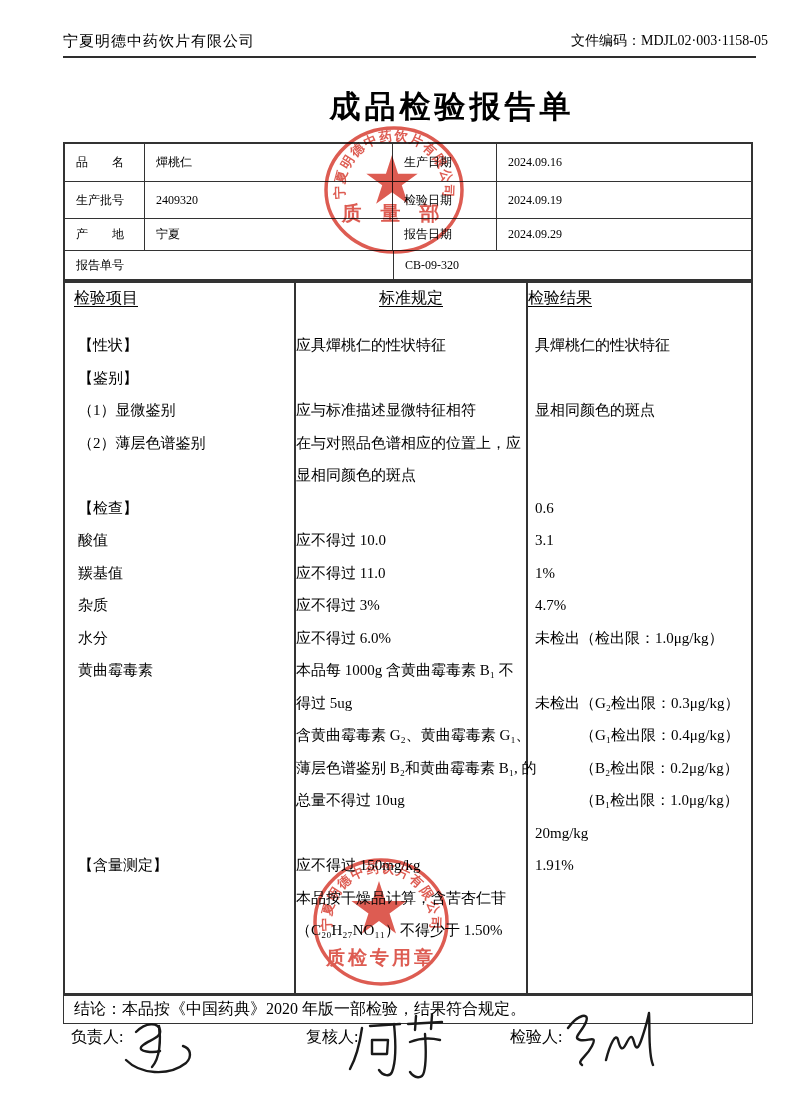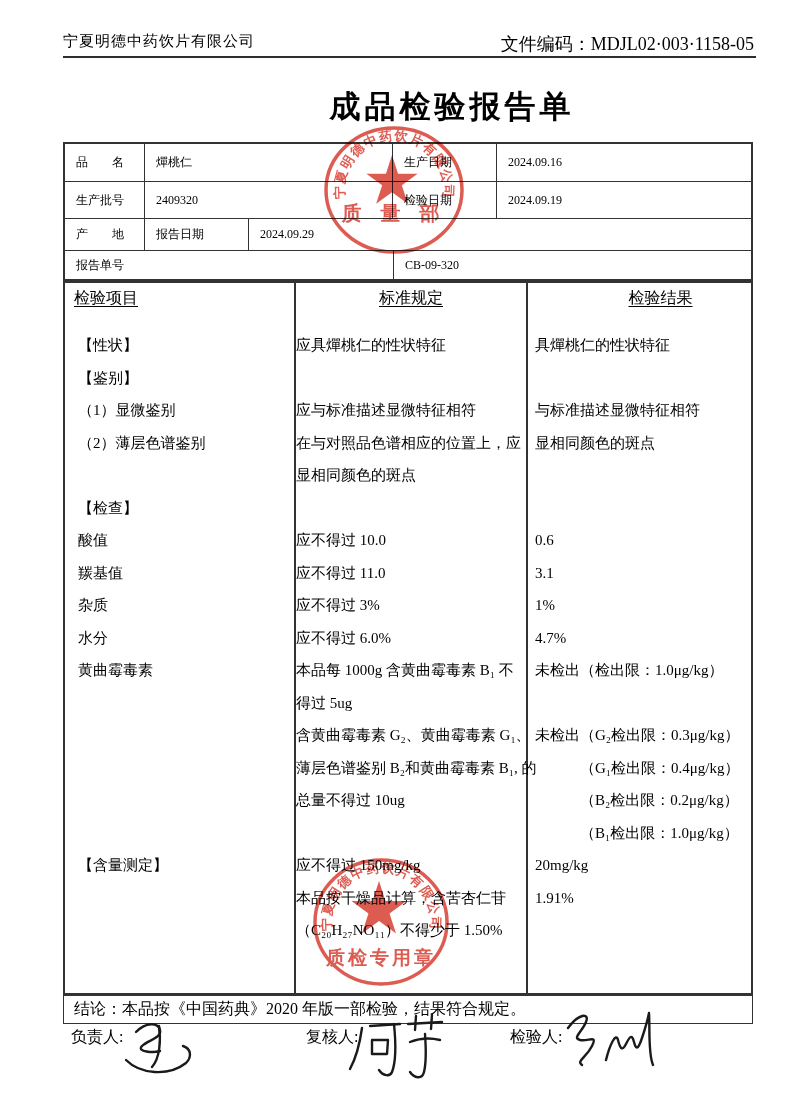--- a/index.html
+++ b/index.html
@@ -1,20 +1,20 @@
 <!DOCTYPE html>
 <html><head>
 <meta charset="utf-8">
 <style>
   html,body{margin:0;padding:0;background:#ffffff;}
   .page{position:relative;width:800px;height:1100px;background:#fff;overflow:hidden;
         font-family:Liberation Serif, serif;color:#000000;margin-left:8px;}
   
   .company{position:absolute;left:55px;top:32px;font-size:15px;letter-spacing:1px;}
-  .doccode{position:absolute;right:54px;top:32px;font-size:18px;}
+  .doccode{position:absolute;right:40px;top:32px;font-size:14px;}
   .hdr-rule{position:absolute;left:55px;top:56px;width:693px;height:0;border-top:2px solid #2e2e2e;}
   
   .title{position:absolute;left:0;top:86px;width:800px;text-align:center;
          font-size:31px;font-weight:bold;letter-spacing:4px;padding-left:44px;}
   
   .info-table{position:absolute;left:55px;top:142px;width:690px;border:2px solid #333;box-sizing:border-box;background:transparent;}
   .irow{display:flex;border-bottom:1.5px solid #333;}
   .irow:last-child{border-bottom:none;}
   .ic{border-right:1.5px solid #333;display:flex;align-items:center;padding-left:11px;
       font-size:12px;box-sizing:border-box;white-space:nowrap;}
@@ -24,21 +24,21 @@
   .w-span{width:329px}
   
   .main-table{position:absolute;left:55px;top:281px;width:690px;height:714px;
               border:2px solid #333;box-sizing:border-box;}
   .vline{position:absolute;top:0;bottom:0;width:1.5px;background:#333;}
   .v1{left:229px}.v2{left:461px}
   .mth{position:absolute;top:5px;left:0;right:0;height:24px;font-size:16px;}
   .mth span{text-decoration:underline;text-underline-offset:3px;}
   .h1{position:absolute;left:9px;}
   .h2{position:absolute;left:231px;width:230px;text-align:center;}
-  .h3{position:absolute;left:463px;width:265px;text-align:center;}
+  .h3{position:absolute;left:463px;width:265px;}
   .mcol{position:absolute;top:46px;font-size:15px;}
   .c1{left:0;width:229px;}
   .c2{left:231px;width:230px;}
   .c3{left:463px;width:202px;}
   .ln{height:32.5px;line-height:32.5px;white-space:nowrap;}
   .c1 .ln{padding-left:13px;}
   .c2 .ln{padding-left:0;}
   .c3 .ln{padding-left:7px;}
   
   .conclusion{position:absolute;left:55px;top:995px;width:690px;height:29px;
@@ -70,20 +70,21 @@
       <div class="ic">2024.09.16</div>
     </div>
     <div class="irow r2">
       <div class="ic w-l1">生产批号</div>
       <div class="ic w-v1">2409320</div>
       <div class="ic w-l2">检验日期</div>
       <div class="ic">2024.09.19</div>
     </div>
     <div class="irow r3">
       <div class="ic w-l1">产　　地</div>
+      <div class="ic w-v1">宁夏</div>
       <div class="ic w-l2">报告日期</div>
       <div class="ic">2024.09.29</div>
     </div>
     <div class="irow r4">
       <div class="ic w-span">报告单号</div>
       <div class="ic">CB-09-320</div>
     </div>
   </div>
 
   <div class="main-table">
@@ -131,21 +132,20 @@
       <div class="ln">薄层色谱鉴别 B₂和黄曲霉毒素 B₁, 的</div>
       <div class="ln">总量不得过 10ug</div>
       <div class="ln"></div>
       <div class="ln">应不得过 150mg/kg</div>
       <div class="ln">本品按干燥品计算，含苦杏仁苷</div>
       <div class="ln">（C₂₀H₂₇NO₁₁）不得少于 1.50%</div>
     </div>
     <div class="mcol c3">
       <div class="ln">具燀桃仁的性状特征</div>
       <div class="ln"></div>
-      <div class="ln">与标准描述显微特征相符</div>
       <div class="ln">显相同颜色的斑点</div>
       <div class="ln"></div>
       <div class="ln"></div>
       <div class="ln">0.6</div>
       <div class="ln">3.1</div>
       <div class="ln">1%</div>
       <div class="ln">4.7%</div>
       <div class="ln">未检出（检出限：1.0μg/kg）</div>
       <div class="ln"></div>
       <div class="ln">未检出（G₂检出限：0.3μg/kg）</div>

